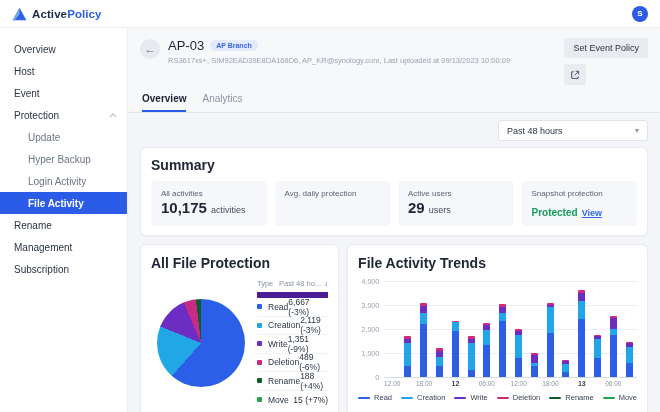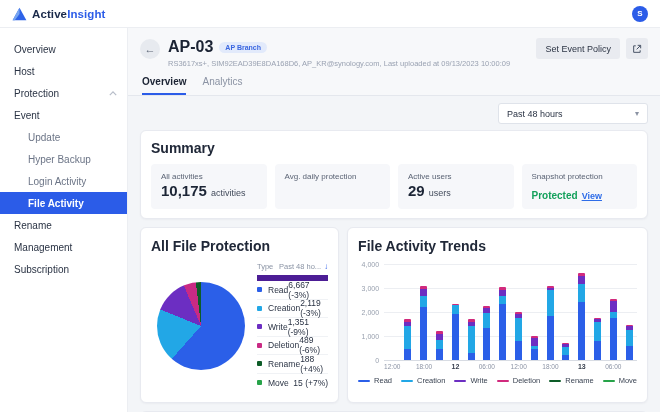--- a/index.html
+++ b/index.html
@@ -20,25 +20,25 @@
   .side-item.sub { padding-left:28px; color:#6b7486; }
   .side-item.selected { background:#2b5ce8; color:#fff; font-weight:bold; }
   .chev { color:#b7bdc9; display:flex; }
   .main { flex:1; background:#f3f5f8; display:flex; flex-direction:column; overflow:hidden; }
   .page-header { background:#f7f8fa; padding:10px 12px 0 12px; display:flex;
     justify-content:space-between; align-items:flex-start; }
   .ph-left { display:flex; gap:8px; }
   .back-btn { width:20px; height:20px; border-radius:50%; background:#e7eaef; border:none;
     color:#5c6576; font-size:11px; line-height:1; cursor:pointer; display:flex; align-items:center; justify-content:center; margin-top:1px; }
   .ph-title-row { display:flex; align-items:center; gap:6px; }
-  .ph-title { font-size:16px; font-weight:bold; color:#1b2333; }
+  .ph-title { font-size:13px; font-weight:normal; color:#1b2333; }
   .badge { font-size:7px; font-weight:bold; color:#3a66e0; background:#e2eafb;
     padding:2px 6px; border-radius:8px; }
   .ph-sub { font-size:7.5px; color:#9aa2b2; margin-top:3px; }
-  .ph-right { display:flex; gap:6px; }
+  .ph-right { display:flex; gap:6px;flex-direction:column; }
   .btn { font-size:9px; color:#2c3444; background:#e9ebf0; border:none; border-radius:3px;
     padding:5px 9px; cursor:pointer; }
   .icon-btn { width:22px; height:21px; background:#e9ebf0; border:none; border-radius:3px;
     display:flex; align-items:center; justify-content:center; cursor:pointer; }
   .tabs { background:#f7f8fa; display:flex; gap:16px; padding:8px 12px 0 14px;
     border-bottom:1px solid #e4e7ed; }
   .tab { font-size:10px; color:#8b93a4; padding-bottom:6px; cursor:pointer; border-bottom:2px solid transparent; }
   .tab.active { color:#1b2333; font-weight:bold; border-bottom-color:#2b5ce8; }
   .content { flex:1; padding:0 12px; overflow:hidden; }
   .filter-row { display:flex; justify-content:flex-end; margin:7px 0 6px;align-items:center; }
@@ -89,43 +89,43 @@
 </style>
 </head>
 <body>
 
 <header class="topbar">
   <div class="brand">
     <svg width="15" height="14" viewBox="0 0 24 22">
       <path d="M12 1 L23 21 H1 Z" fill="#2e63e8"></path>
       <path d="M12 1 L12 11 L4.5 21 H1 Z" fill="#77a5f0"></path>
     </svg>
-    <span class="brand-text"><span class="brand-active">Active</span><span class="brand-insight">Insight</span></span>
+    <span class="brand-text"><span class="brand-active">Active</span><span class="brand-insight">Policy</span></span>
   </div>
   <div class="avatar">S</div>
 </header>
 
 <div class="shell">
   <nav class="sidebar" id="sidebar">
       <div class="side-item">
         <span>Overview</span>
       </div>
       <div class="side-item">
         <span>Host</span>
+      </div>
+      <div class="side-item">
+        <span>Event</span>
       </div>
       <div class="side-item">
         <span>Protection</span>
         <span class="chev">
           <svg width="8" height="5" viewBox="0 0 10 6" fill="none" stroke="#b7bdc9" stroke-width="1.5">
             <path d="M1 5 L5 1 L9 5"></path>
           </svg>
         </span>
-      </div>
-      <div class="side-item">
-        <span>Event</span>
       </div>
       <div class="side-item sub">
         <span>Update</span>
       </div>
       <div class="side-item sub">
         <span>Hyper Backup</span>
       </div>
       <div class="side-item sub">
         <span>Login Activity</span>
       </div>

